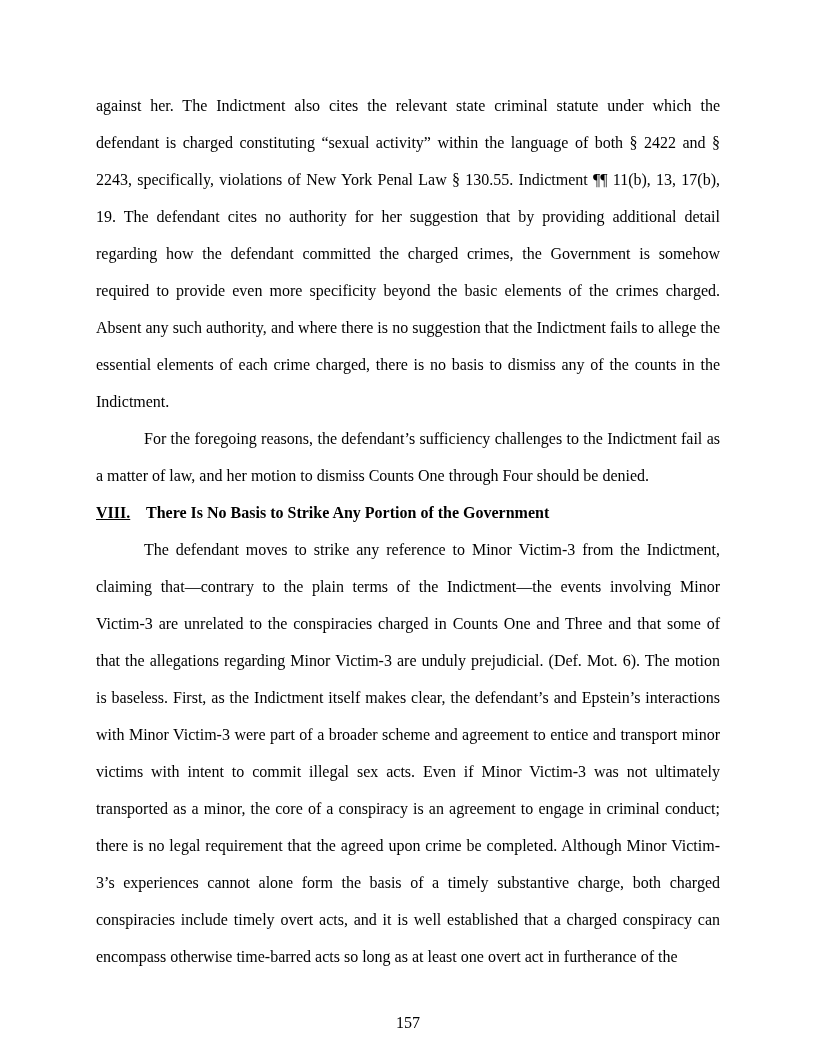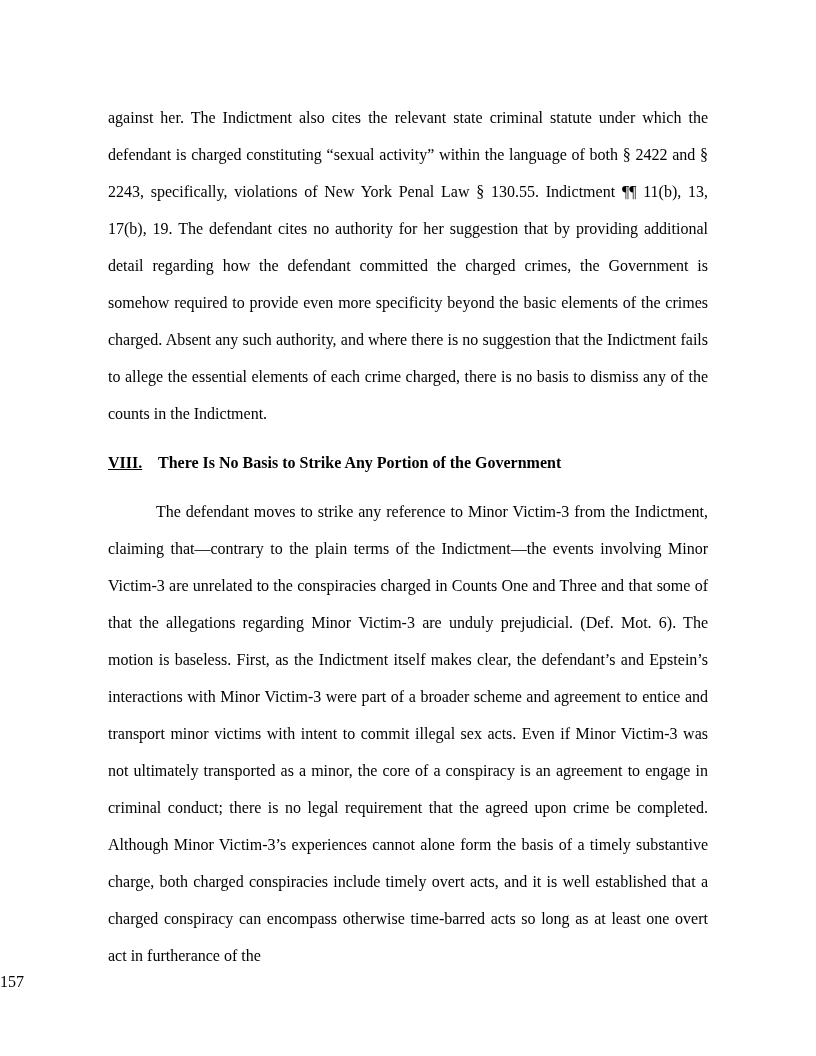--- a/index.html
+++ b/index.html
@@ -18,52 +18,53 @@
   .content {
     position: absolute;
     left: 96px;
     width: 624px;
     top: 87px;
     font-size: 16px;
     line-height: 37px;
     text-align: justify;
   }
   p {
-    margin: 12px;
+    margin: 0;
     padding: 0;
   }
   .indent {
     text-indent: 48px;
   }
   .heading {
     font-weight: bold;
     text-align: left;
   }
   .heading-num {
     display: inline-block;
     width: 50px;
     text-decoration: underline;
   }
   .italic {
   }
   .page-number {
     position: absolute;
     left: 0;
     width: 816px;
-    top: 973px;
-    text-align: left;
+    top: 1014px;
+    text-align: center;
     font-size: 16px;
     line-height: 18px;
   }
 </style>
 </head>
 <body>
 
 <div class="content">
   <p>against her.  The Indictment also cites the relevant state criminal statute under which the defendant is charged constituting “sexual activity” within the language of both § 2422 and § 2243, specifically, violations of New York Penal Law § 130.55.  Indictment ¶¶ 11(b), 13, 17(b), 19.  The defendant cites no authority for her suggestion that by providing additional detail regarding how the defendant committed the charged crimes, the Government is somehow required to provide even more specificity beyond the basic elements of the crimes charged.  Absent any such authority, and where there is no suggestion that the Indictment fails to allege the essential elements of each crime charged, there is no basis to dismiss any of the counts in the Indictment.</p>
 
+  <p class="indent">For the foregoing reasons, the defendant’s sufficiency challenges to the Indictment fail as a matter of law, and her motion to dismiss Counts One through Four should be denied.</p>
 
   <p class="heading"><span class="heading-num">VIII.</span><span>There Is No Basis to Strike Any Portion of the Government</span></p>
 
   <p class="indent"><span>The defendant moves to strike any reference to Minor Victim-3 from the Indictment, claiming that—contrary to the plain terms of the Indictment—the events involving Minor Victim-3 are unrelated to the conspiracies charged in Counts One and Three and that some of that the allegations regarding Minor Victim-3 are unduly prejudicial.  (Def. Mot. 6).  The motion is baseless.  </span><span class="italic">First</span><span>, as the Indictment itself makes clear, the defendant’s and Epstein’s interactions with Minor Victim-3 were part of a broader scheme and agreement to entice and transport minor victims with intent to commit illegal sex acts.  Even if Minor Victim-3 was not ultimately transported as a minor, the core of a conspiracy is an agreement to engage in criminal conduct; there is no legal requirement that the agreed upon crime be completed.  Although Minor Victim-3’s experiences cannot alone form the basis of a timely substantive charge, both charged conspiracies include timely overt acts, and it is well established that a charged conspiracy can encompass otherwise time-barred acts so long as at least one overt act in furtherance of the</span></p>
 </div>
 
 <div class="page-number">157</div>
 
 </body></html>

